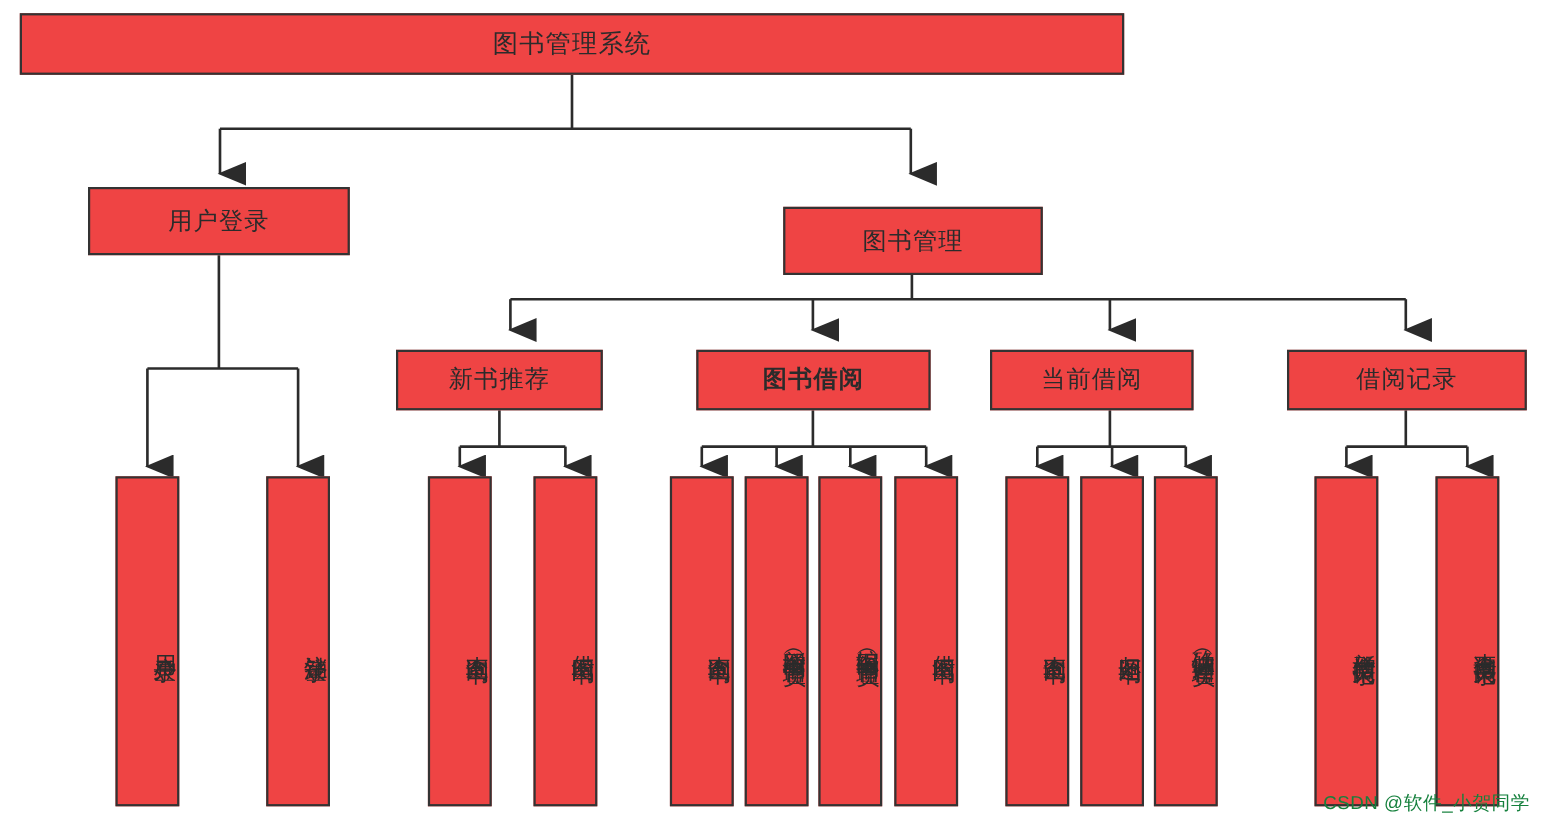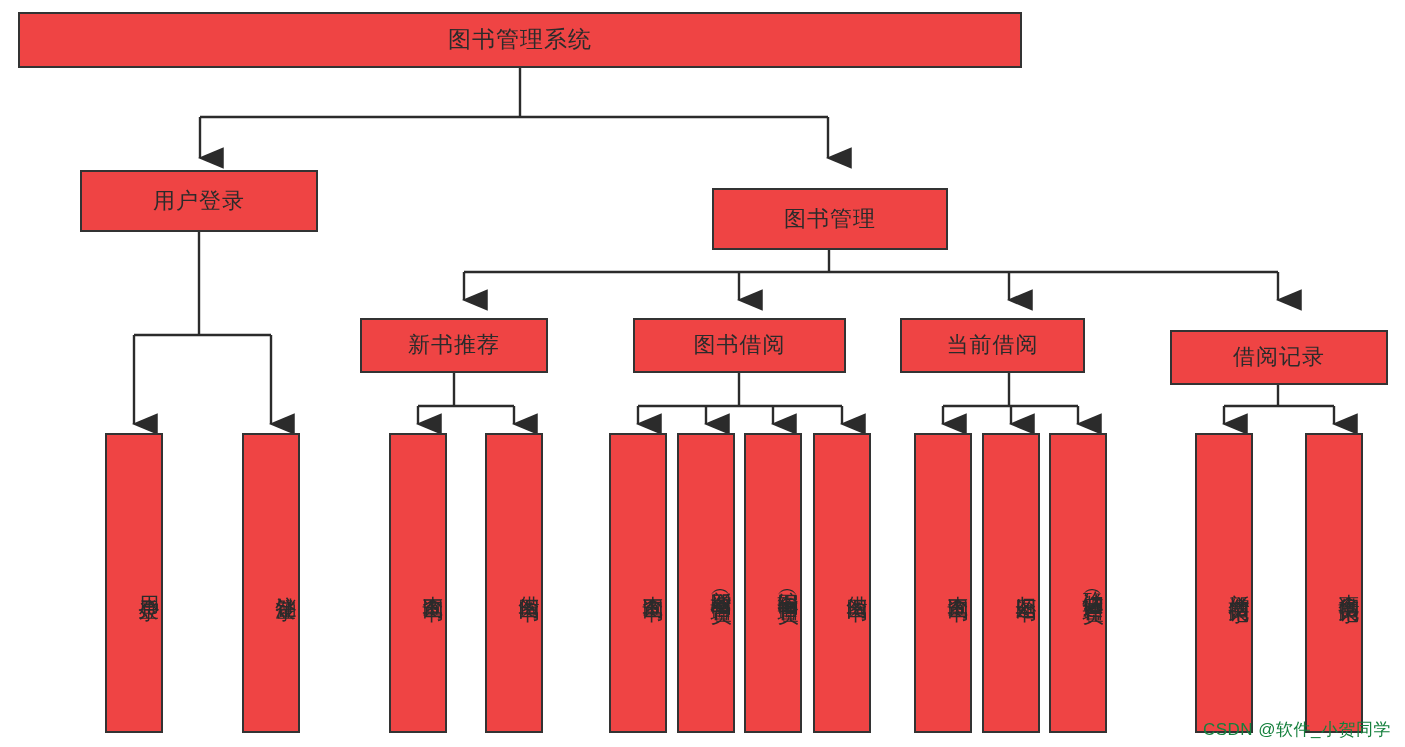--- a/index.html
+++ b/index.html
@@ -137,29 +137,29 @@
   </div>
 
   <div class="node horiz" style="left:712px; top:188px; width:236px; height:62px;">
     <span>图书管理</span>
   </div>
 
   <div class="node horiz" style="left:360px; top:318px; width:188px; height:55px;">
     <span>新书推荐</span>
   </div>
 
-  <div class="node horiz" style="left:633px; top:318px; width:213px; height:55px;">
+  <div class="node horiz" style="left:633px; top:318px; width:213px; height:55px;font-weight:bold;">
     <span>图书借阅</span>
   </div>
 
   <div class="node horiz" style="left:900px; top:318px; width:185px; height:55px;">
     <span>当前借阅</span>
   </div>
 
-  <div class="node horiz" style="left:1170px; top:318px; width:218px; height:55px;margin-top:12px;">
+  <div class="node horiz" style="left:1170px; top:318px; width:218px; height:55px;">
     <span>借阅记录</span>
   </div>
 
   <div class="node leaf" style="left:105px; top:433px; width:58px; height:300px;">
     <span class="leaf-label">用户登录</span>
   </div>
   <div class="node leaf" style="left:242px; top:433px; width:58px; height:300px;">
     <span class="leaf-label">注销登录</span>
   </div>
 

